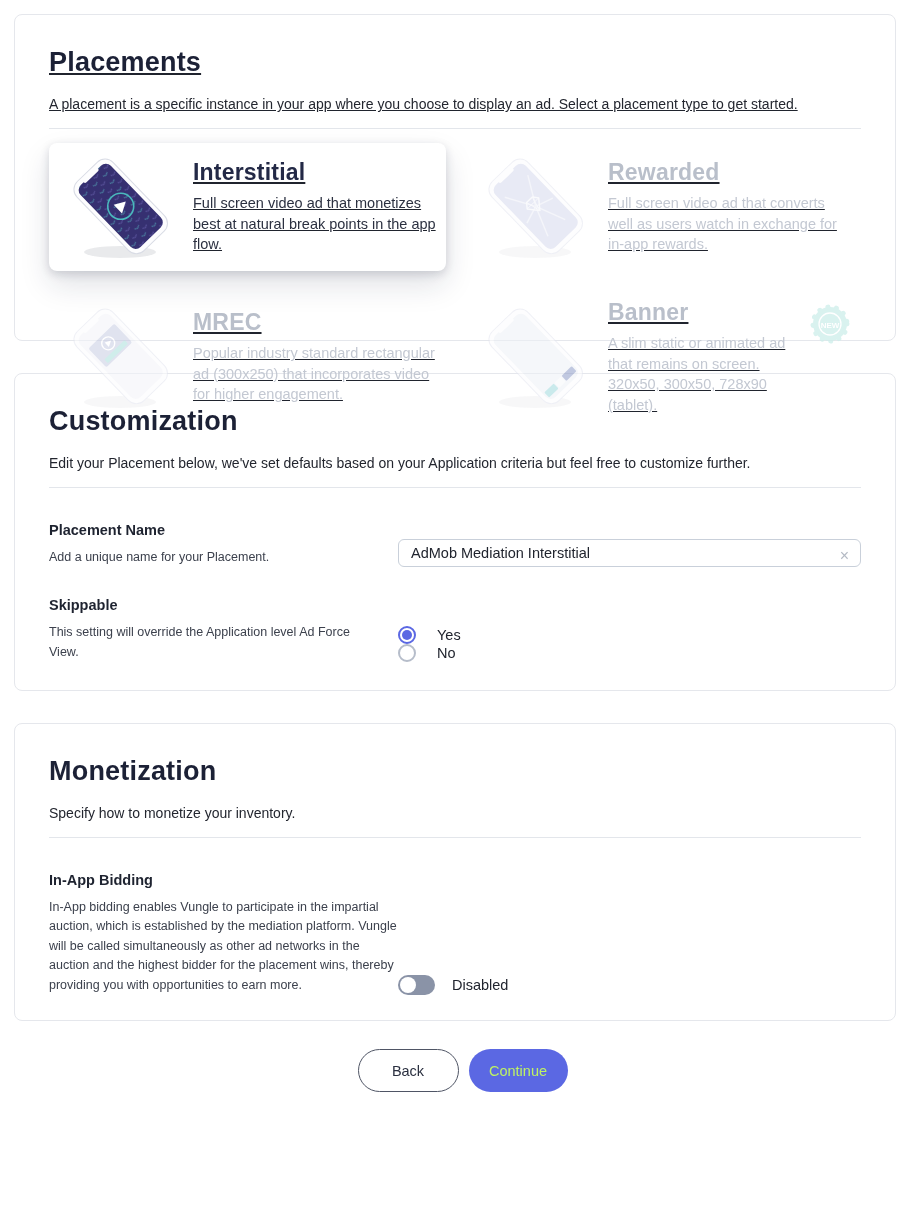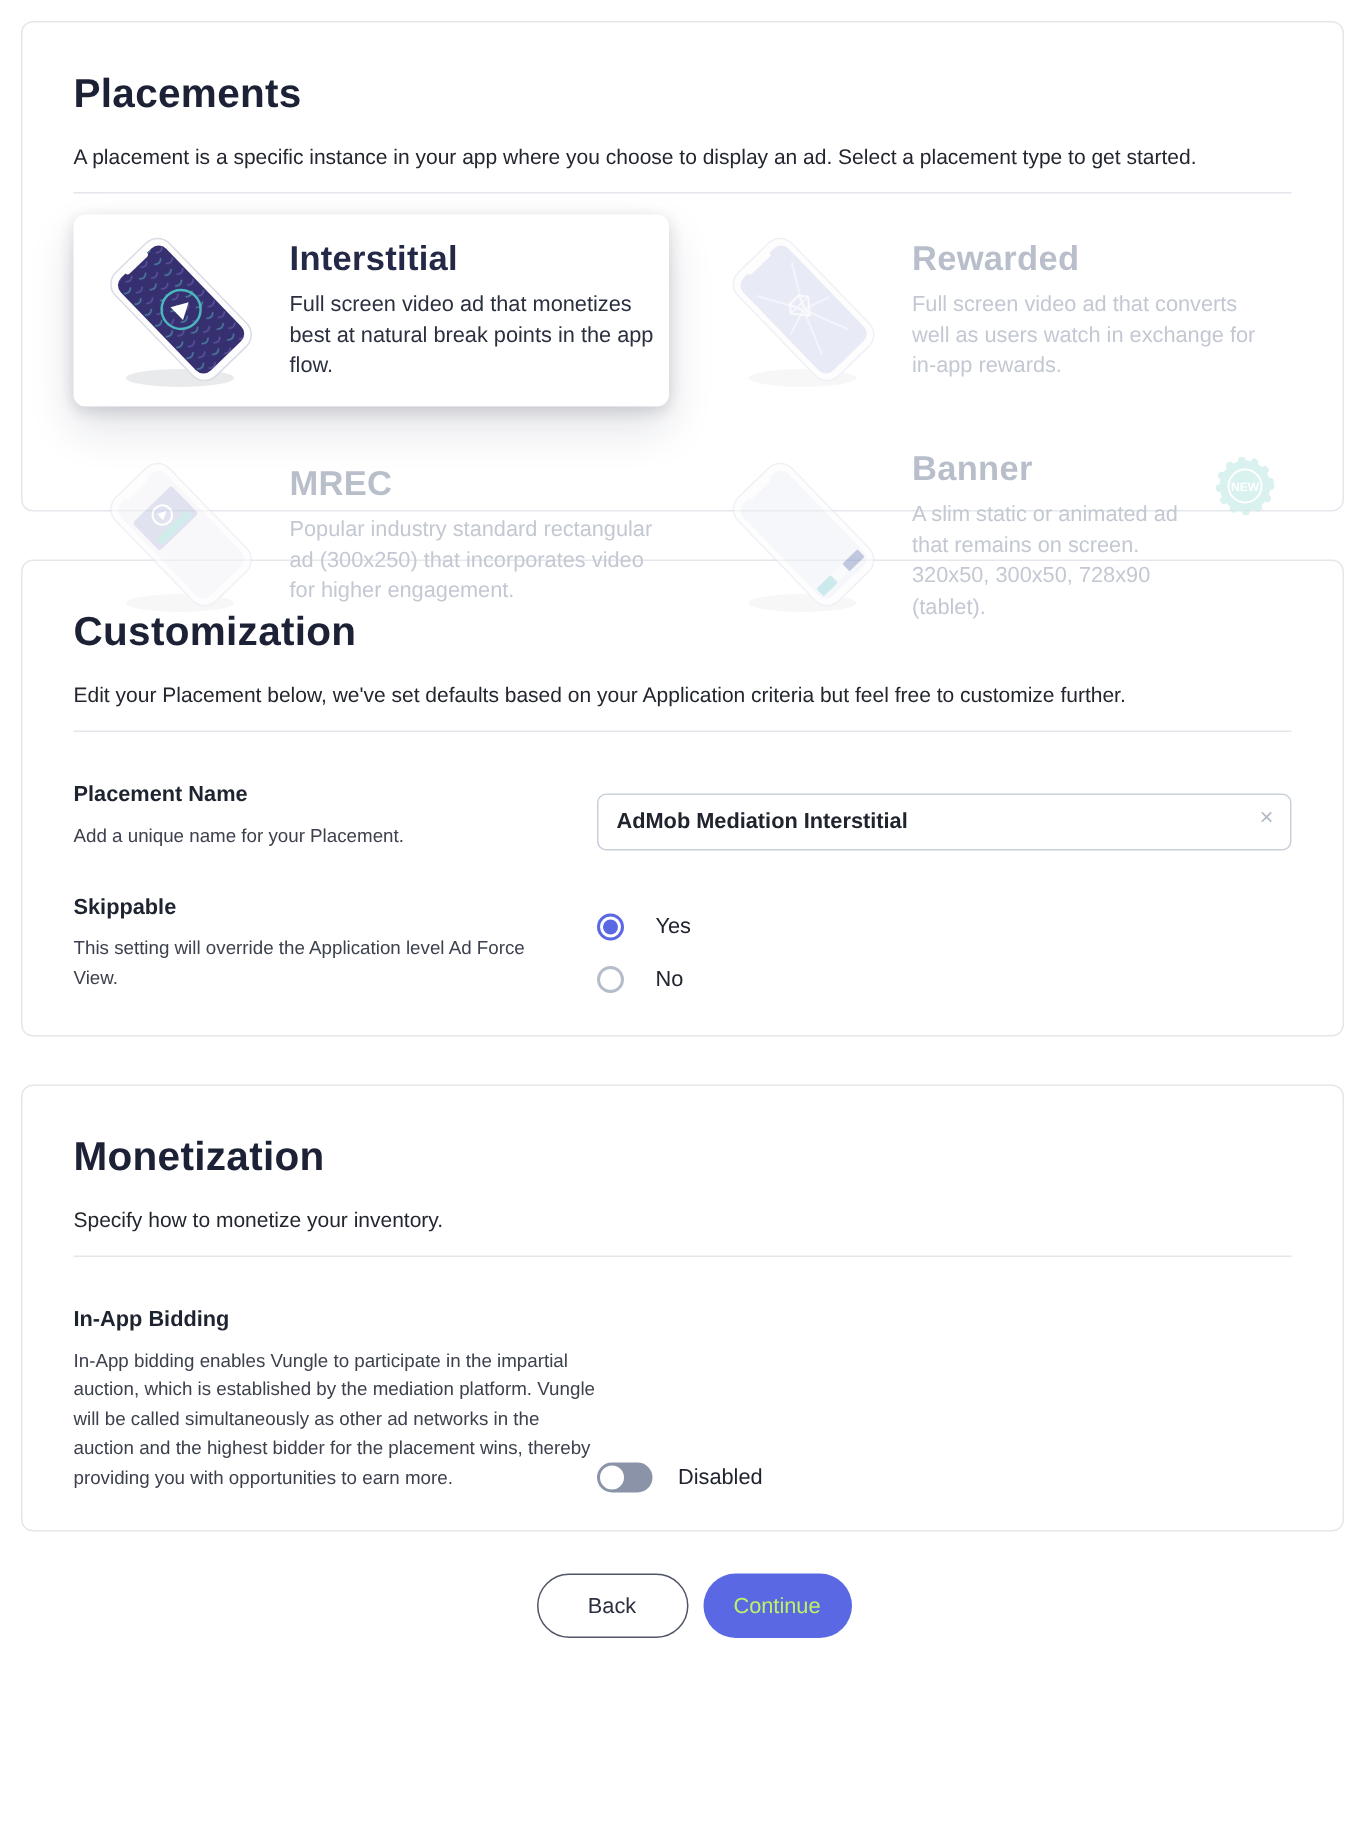--- a/index.html
+++ b/index.html
@@ -5,21 +5,21 @@
   html,body{margin:0;padding:0;}
   body{
     width:910px;height:1226px;background:#ffffff;
     font-family:"Liberation Sans",sans-serif;color:#20242e;
     -webkit-font-smoothing:antialiased;overflow:hidden;
   }
   .card{
     border:1px solid #e5e7ec;border-radius:8px;background:#fff;
     margin:0 14px;box-sizing:border-box;padding:30px 34px;
   }
-  #card-placements{margin-top:14px;height:327px;}
+  #card-placements{margin-top:14px;height:327px;text-decoration:underline;}
   #card-customization{margin-top:32px;height:318px;}
   #card-monetization{margin-top:32px;height:298px;}
 
   .section-title{font-size:27px;font-weight:800;color:#1c2136;letter-spacing:.2px;margin-top:2px;}
   .section-sub{font-size:14px;color:#23262f;margin-top:11px;}
   .divider{border:none;border-top:1px solid #e3e6eb;margin:16px 0 0;}
 
   
   .tile-grid{display:grid;grid-template-columns:1fr 1fr;column-gap:18px;row-gap:22px;margin-top:14px;}
   .tile{display:flex;align-items:center;height:128px;padding:0 8px;border-radius:8px;cursor:pointer;}
@@ -36,27 +36,27 @@
   
   .form-row{display:flex;align-items:flex-end;margin-top:34px;}
   .form-left{width:349px;flex:none;}
   .field-label{font-size:14.5px;font-weight:700;color:#1e2330;}
   .field-desc{font-size:12.5px;color:#3c414d;margin-top:10px;line-height:1.55;max-width:330px;}
   .field-desc.wide{max-width:352px;}
   .form-right{flex:1;}
 
   .input-wrap{position:relative;}
   .text-input{
-    width:100%;height:38px;box-sizing:border-box;border:1px solid #c9d0da;border-radius:6px;
-    padding:0 34px 0 12px;font-size:14.5px;color:#20242e;font-family:inherit;background:#fff;outline:none;font-weight:bold;
+    width:100%;height:28px;box-sizing:border-box;border:1px solid #c9d0da;border-radius:6px;
+    padding:0 34px 0 12px;font-size:14.5px;color:#20242e;font-family:inherit;background:#fff;outline:none;
   }
   .clear-x{position:absolute;right:12px;top:9px;color:#b4bac4;font-size:16px;line-height:1;cursor:pointer;}
 
   .radio-row{display:flex;align-items:center;gap:21px;cursor:pointer;}
-  .radio-row + .radio-row{margin-top:17px;}
+  .radio-row + .radio-row{}
   .radio{width:18px;height:18px;border-radius:50%;border:2px solid #b6bdca;box-sizing:border-box;background:#fff;position:relative;flex:none;}
   .radio.checked{border-color:#5b68e3;}
   .radio.checked::after{content:"";position:absolute;inset:2px;border-radius:50%;background:#5b68e3;}
   .radio-label{font-size:14.5px;color:#20242e;}
 
   .toggle-row{display:flex;align-items:center;gap:17px;margin-top:2px;}
   .toggle{width:37px;height:20px;border-radius:10px;background:#8a93a7;position:relative;cursor:pointer;flex:none;}
   .toggle .knob{position:absolute;left:2px;top:2px;width:16px;height:16px;border-radius:50%;background:#fff;}
   .toggle-label{font-size:14.5px;color:#20242e;}
 

